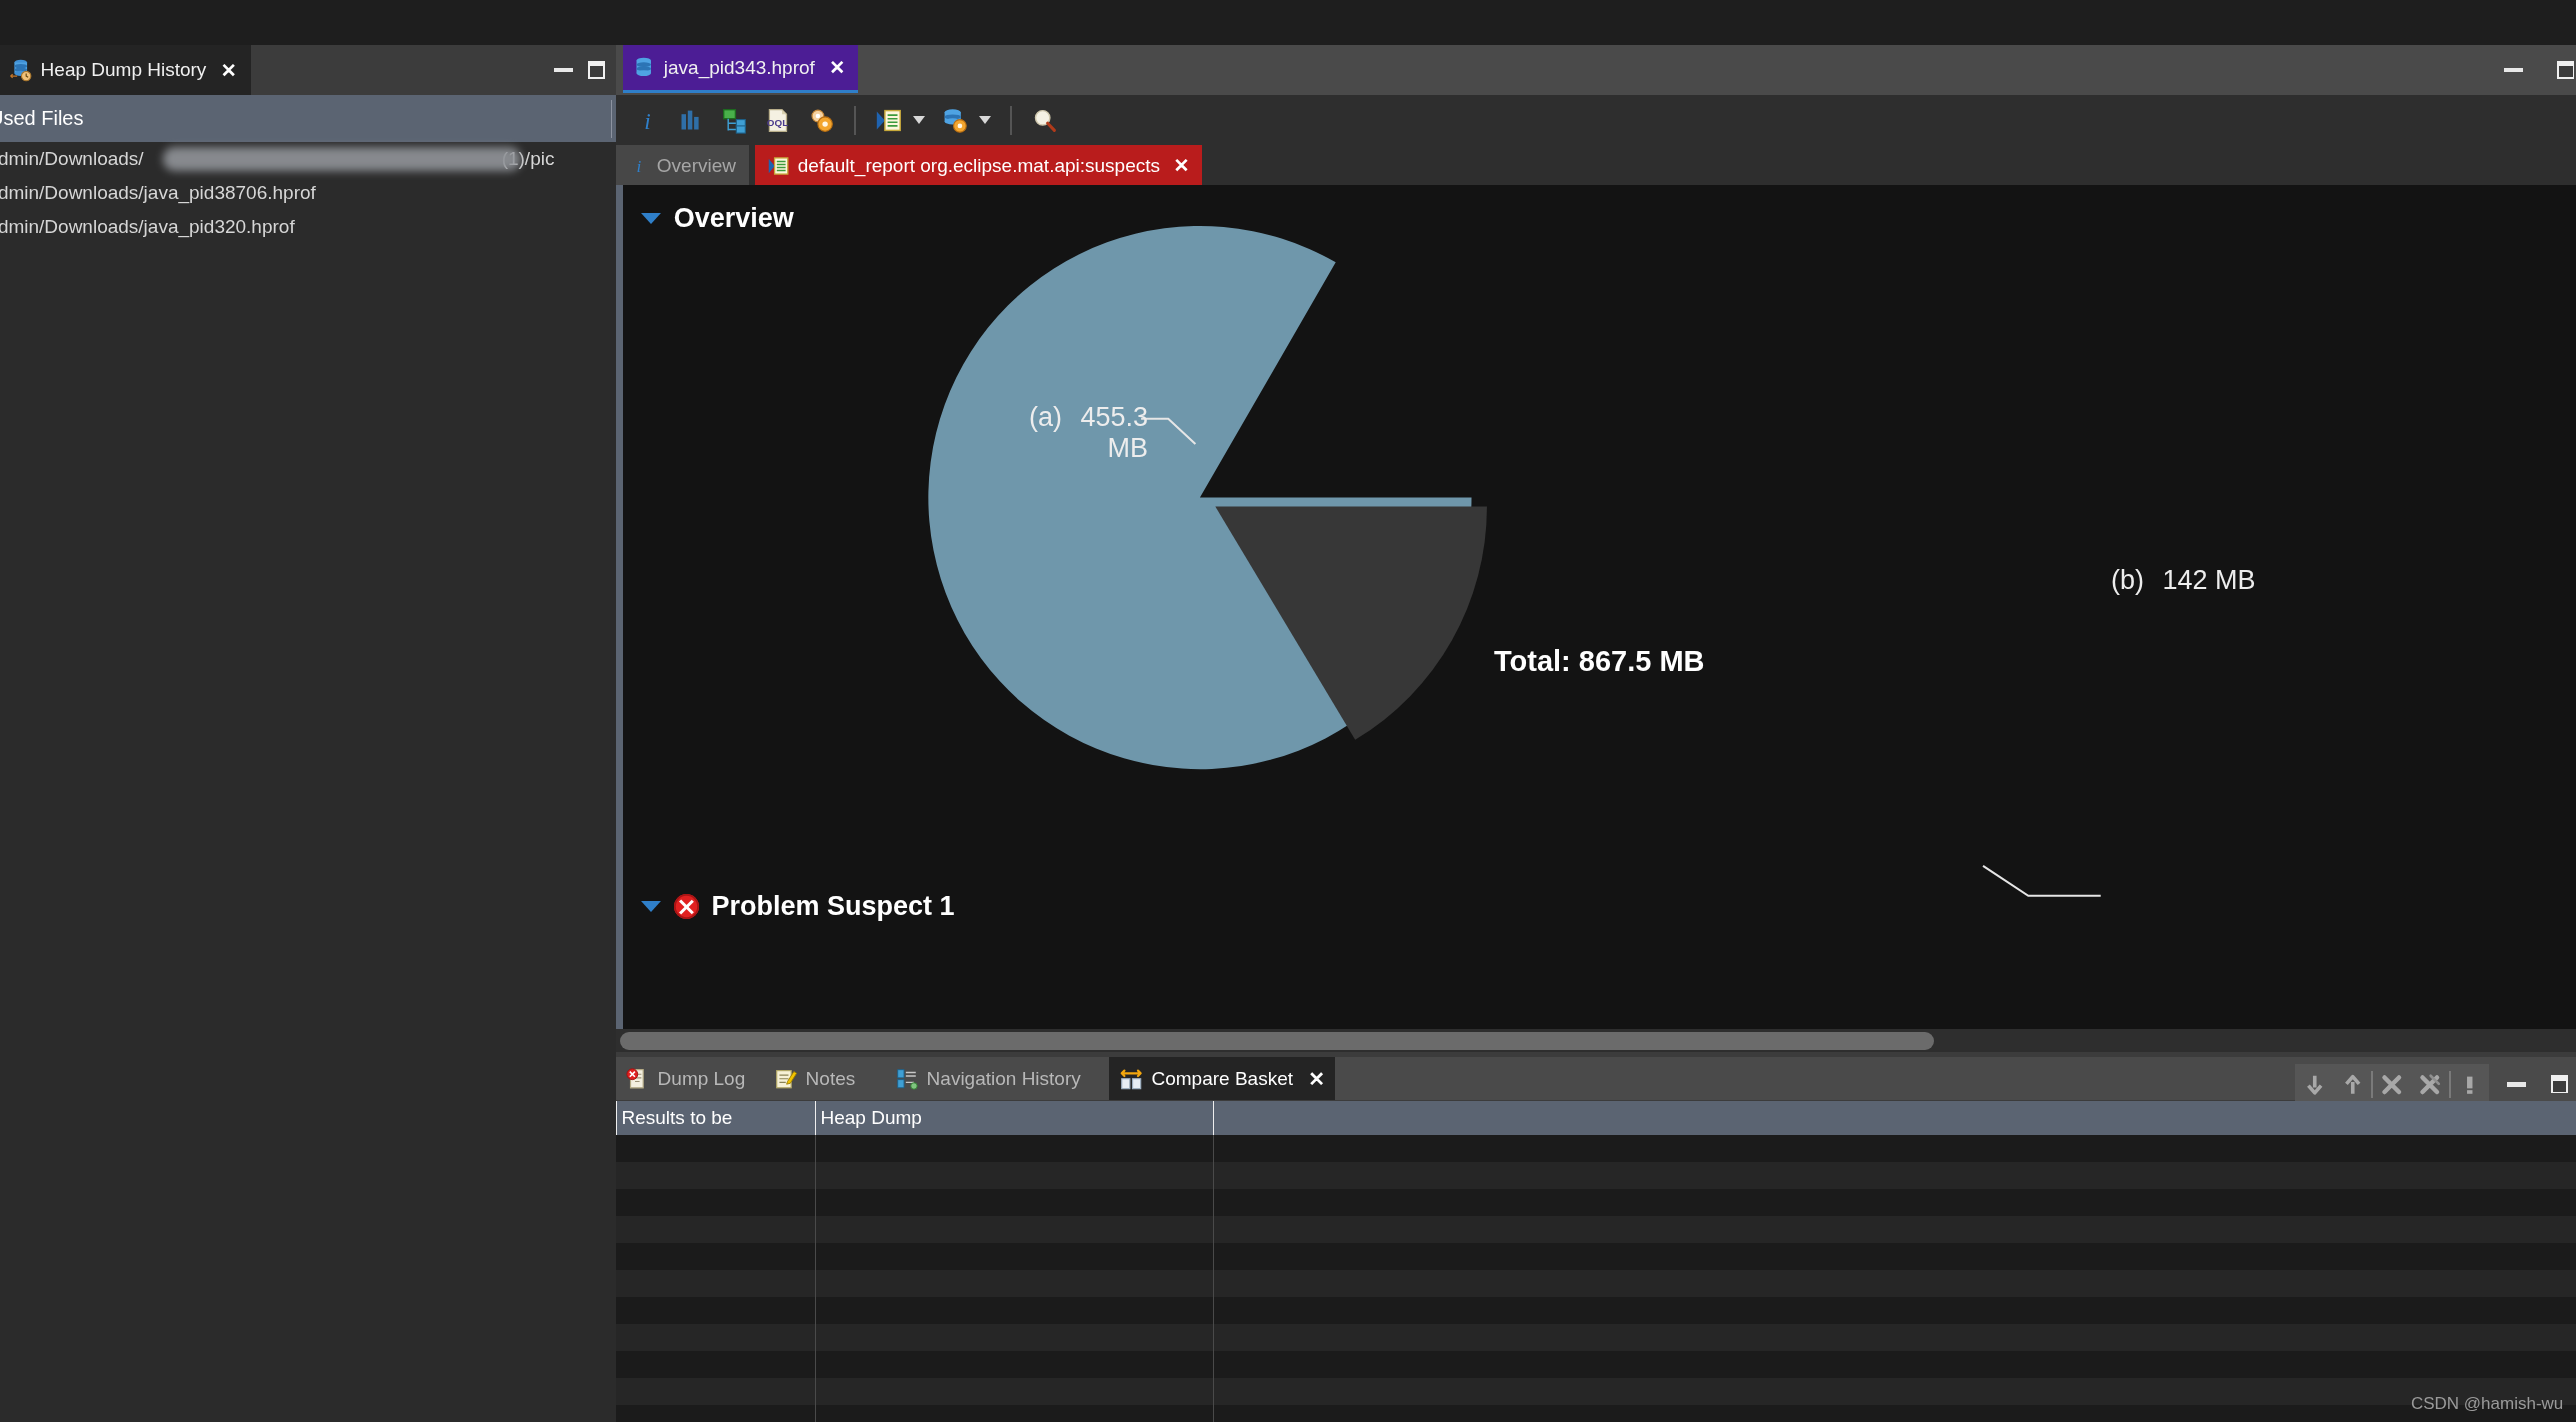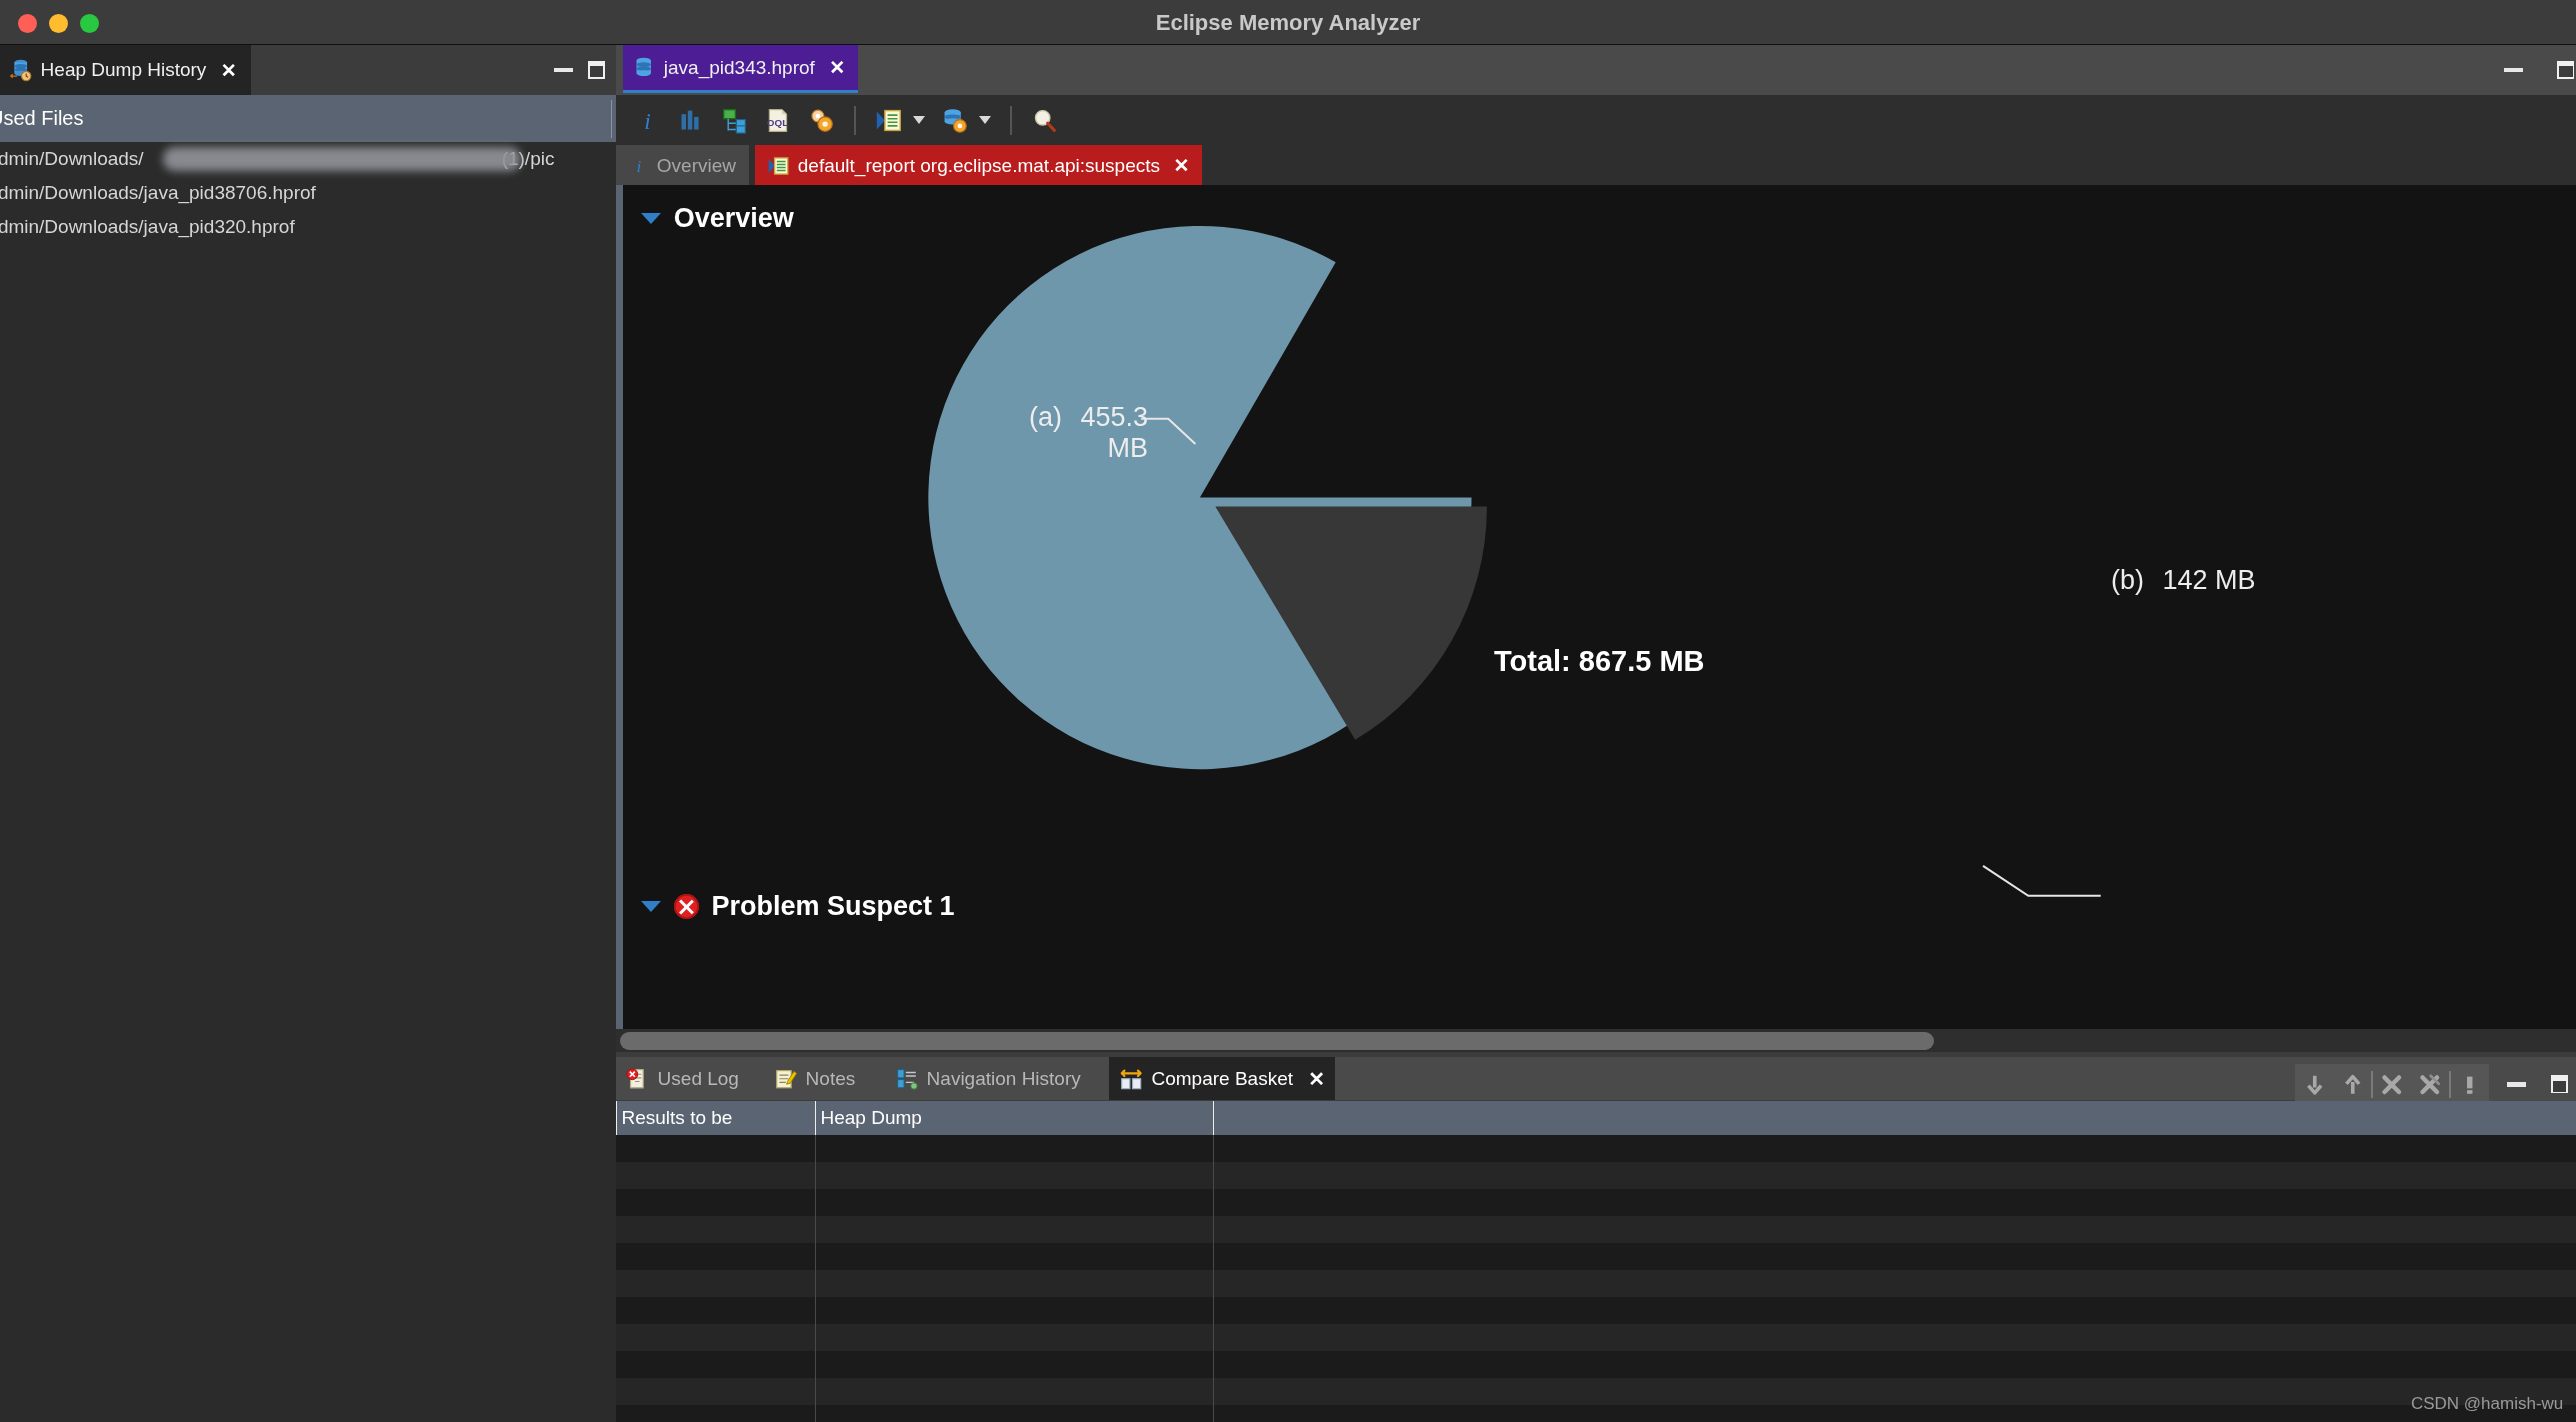--- a/index.html
+++ b/index.html
@@ -232,28 +232,20 @@
   .watermark {
     position: absolute; right: 12.7px; bottom: 9px;
     color: #9a9a9a; font-size: 17px;
   }
 </style>
 </head>
 <body>
 
 <div class="app">
 
-  <div class="titlebar">
-    <div class="traffic">
-      <div class="dot red"></div>
-      <div class="dot yellow"></div>
-      <div class="dot green"></div>
-    </div>
-    <div class="title-text">Eclipse Memory Analyzer</div>
-  </div>
 
   <div class="left-panel">
 
     <div class="left-tabrow">
       <div class="left-tab">
         <svg width="23.5" height="23.5" viewBox="0 0 26 26">
           <ellipse cx="13" cy="5" rx="7" ry="3" fill="#3f90d6"></ellipse>
           <rect x="6" y="5" width="14" height="12" fill="#4fa3e3"></rect>
           <ellipse cx="13" cy="9" rx="7" ry="2.4" fill="#2c74b5"></ellipse>
           <ellipse cx="13" cy="13" rx="7" ry="2.4" fill="#2c74b5"></ellipse>
@@ -445,21 +437,21 @@
     <div class="bottom">
 
       <div class="bottom-tabrow">
         <div class="btab" style="left:0px;">
           <svg width="23.5" height="23.5" viewBox="0 0 26 26">
             <path d="M7 3 h12 v20 h-14 v-17 z" fill="#f3efe0" stroke="#b5ab86" stroke-width="1.3"></path>
             <path d="M10 8 h7 M10 12 h7 M10 16 h5" stroke="#9b9177" stroke-width="1.2"></path>
             <circle cx="7" cy="8" r="6" fill="#e02020" stroke="#9c1010" stroke-width="1"></circle>
             <path d="M4.2 5.2 L9.8 10.8 M9.8 5.2 L4.2 10.8" stroke="#fff" stroke-width="1.8"></path>
           </svg>
-          <span class="blabel">Used Log</span>
+          <span class="blabel">Dump Log</span>
         </div>
         <div class="btab" style="left:148px;">
           <svg width="23.5" height="23.5" viewBox="0 0 26 26">
             <rect x="3" y="4" width="16" height="19" fill="#f6f1d6" stroke="#b3a867" stroke-width="1.3"></rect>
             <path d="M6 9 h10 M6 13 h10 M6 17 h7" stroke="#8b8355" stroke-width="1.3"></path>
             <path d="M15 16 L22 5 L25 7 L18 18 L14 19 Z" fill="#f2c300" stroke="#9a7d00" stroke-width="1"></path>
           </svg>
           <span class="blabel">Notes</span>
         </div>
         <div class="btab" style="left:269px;">

